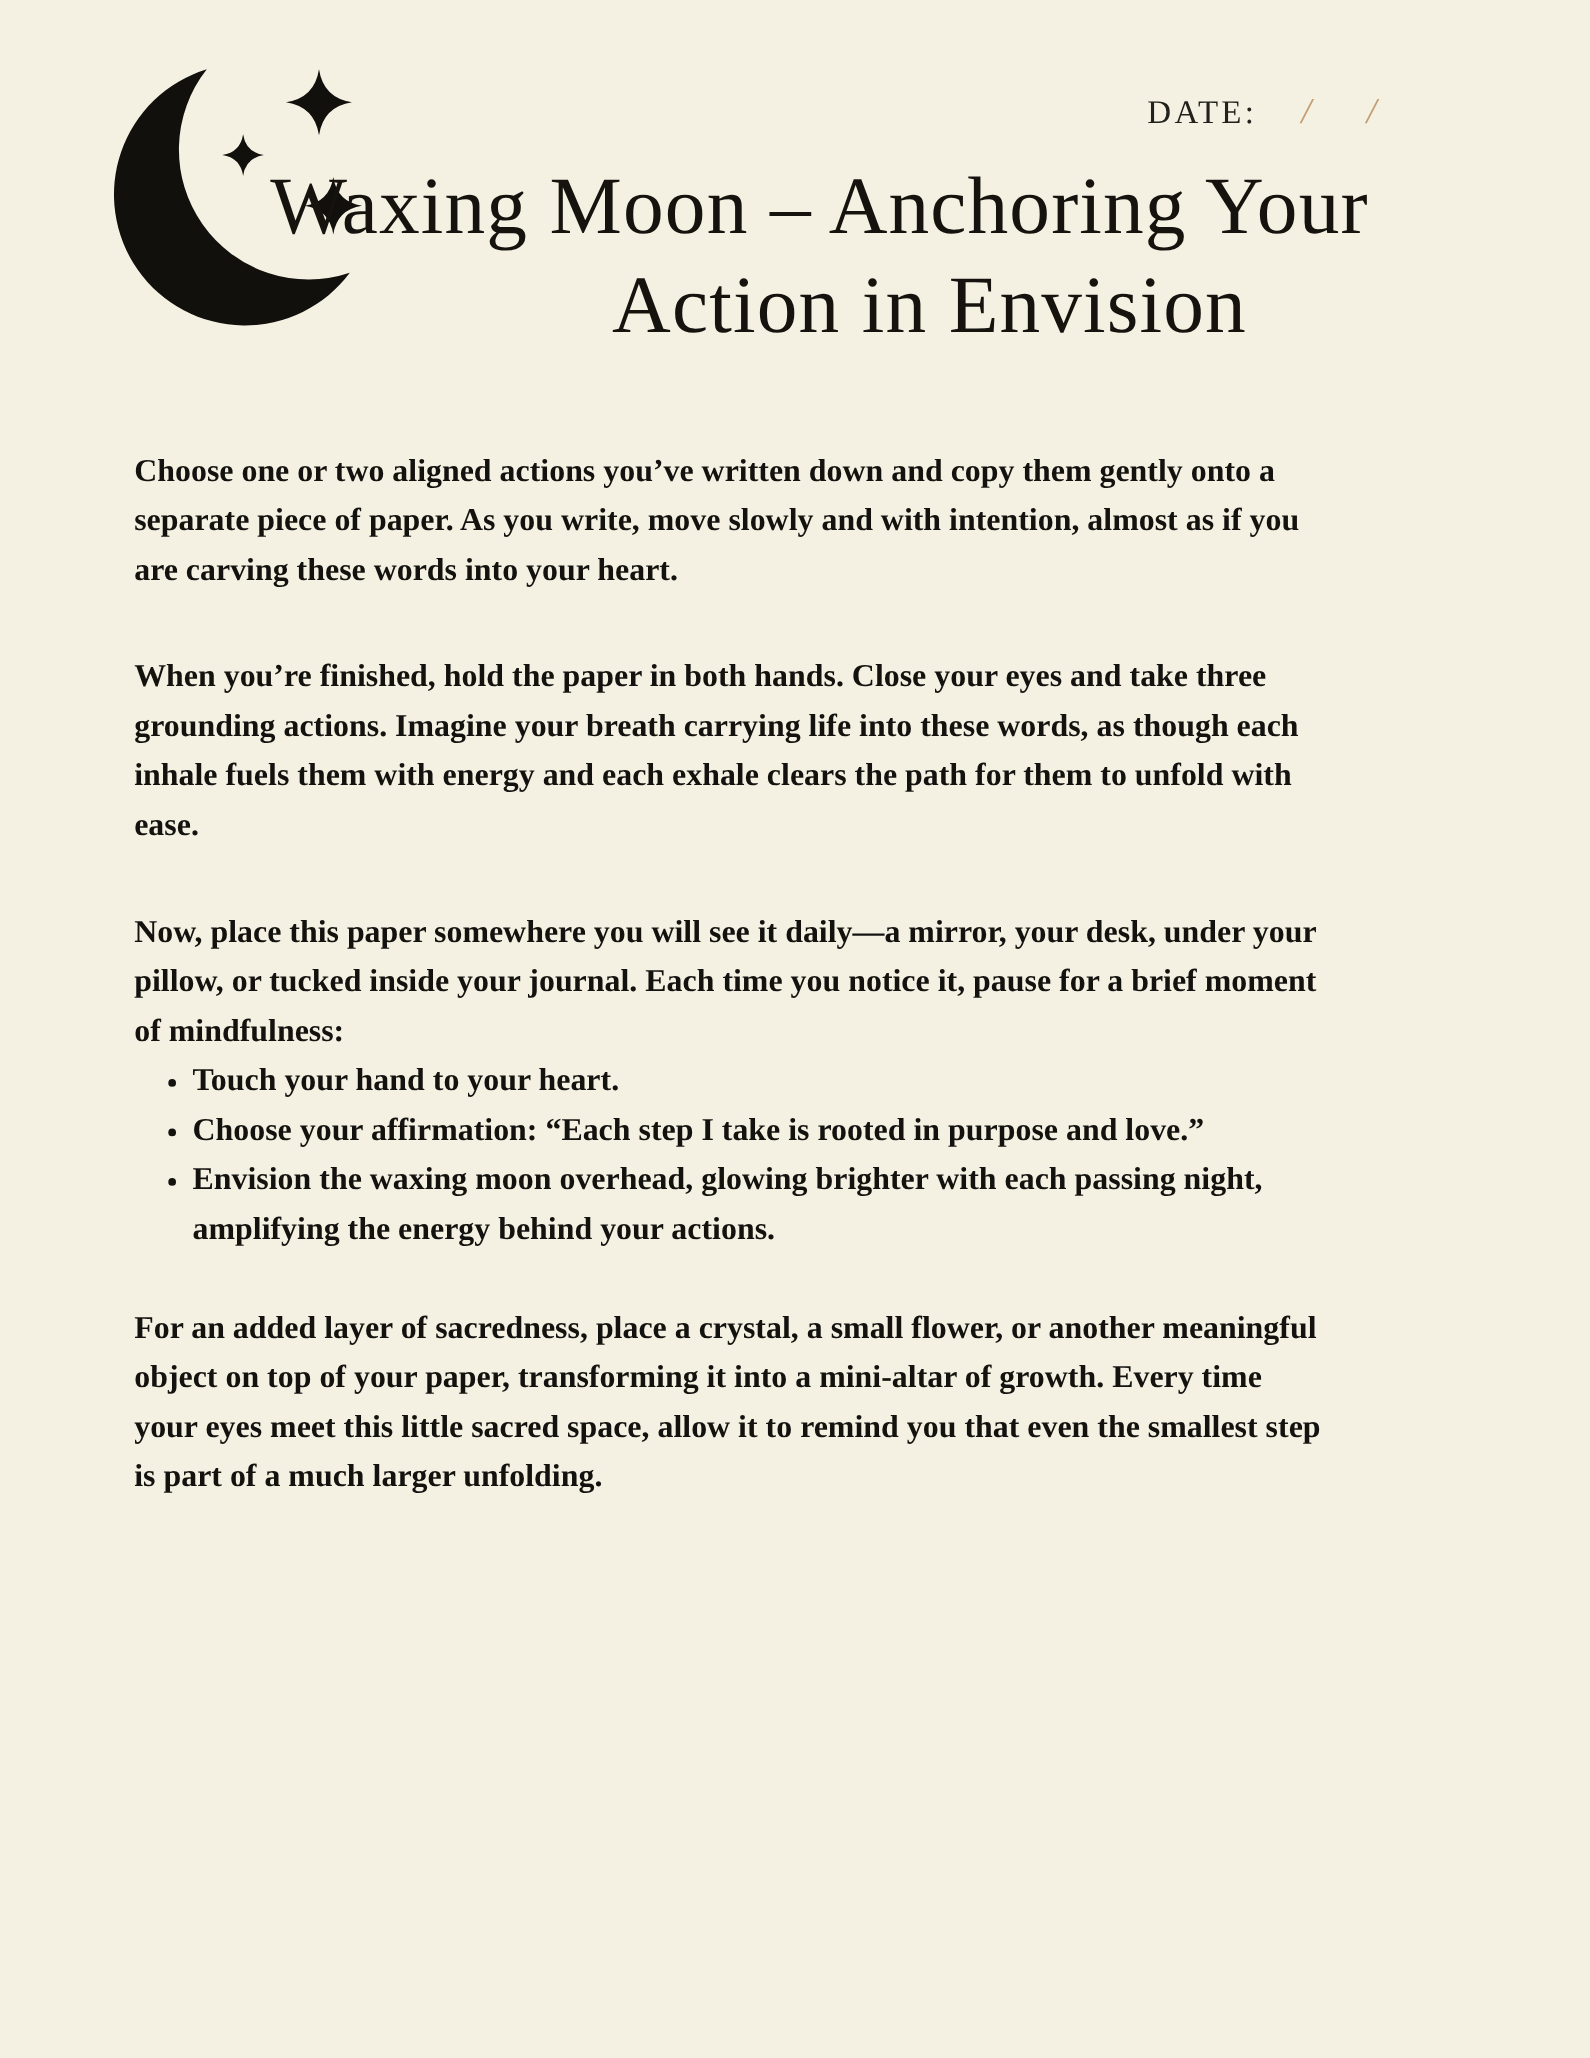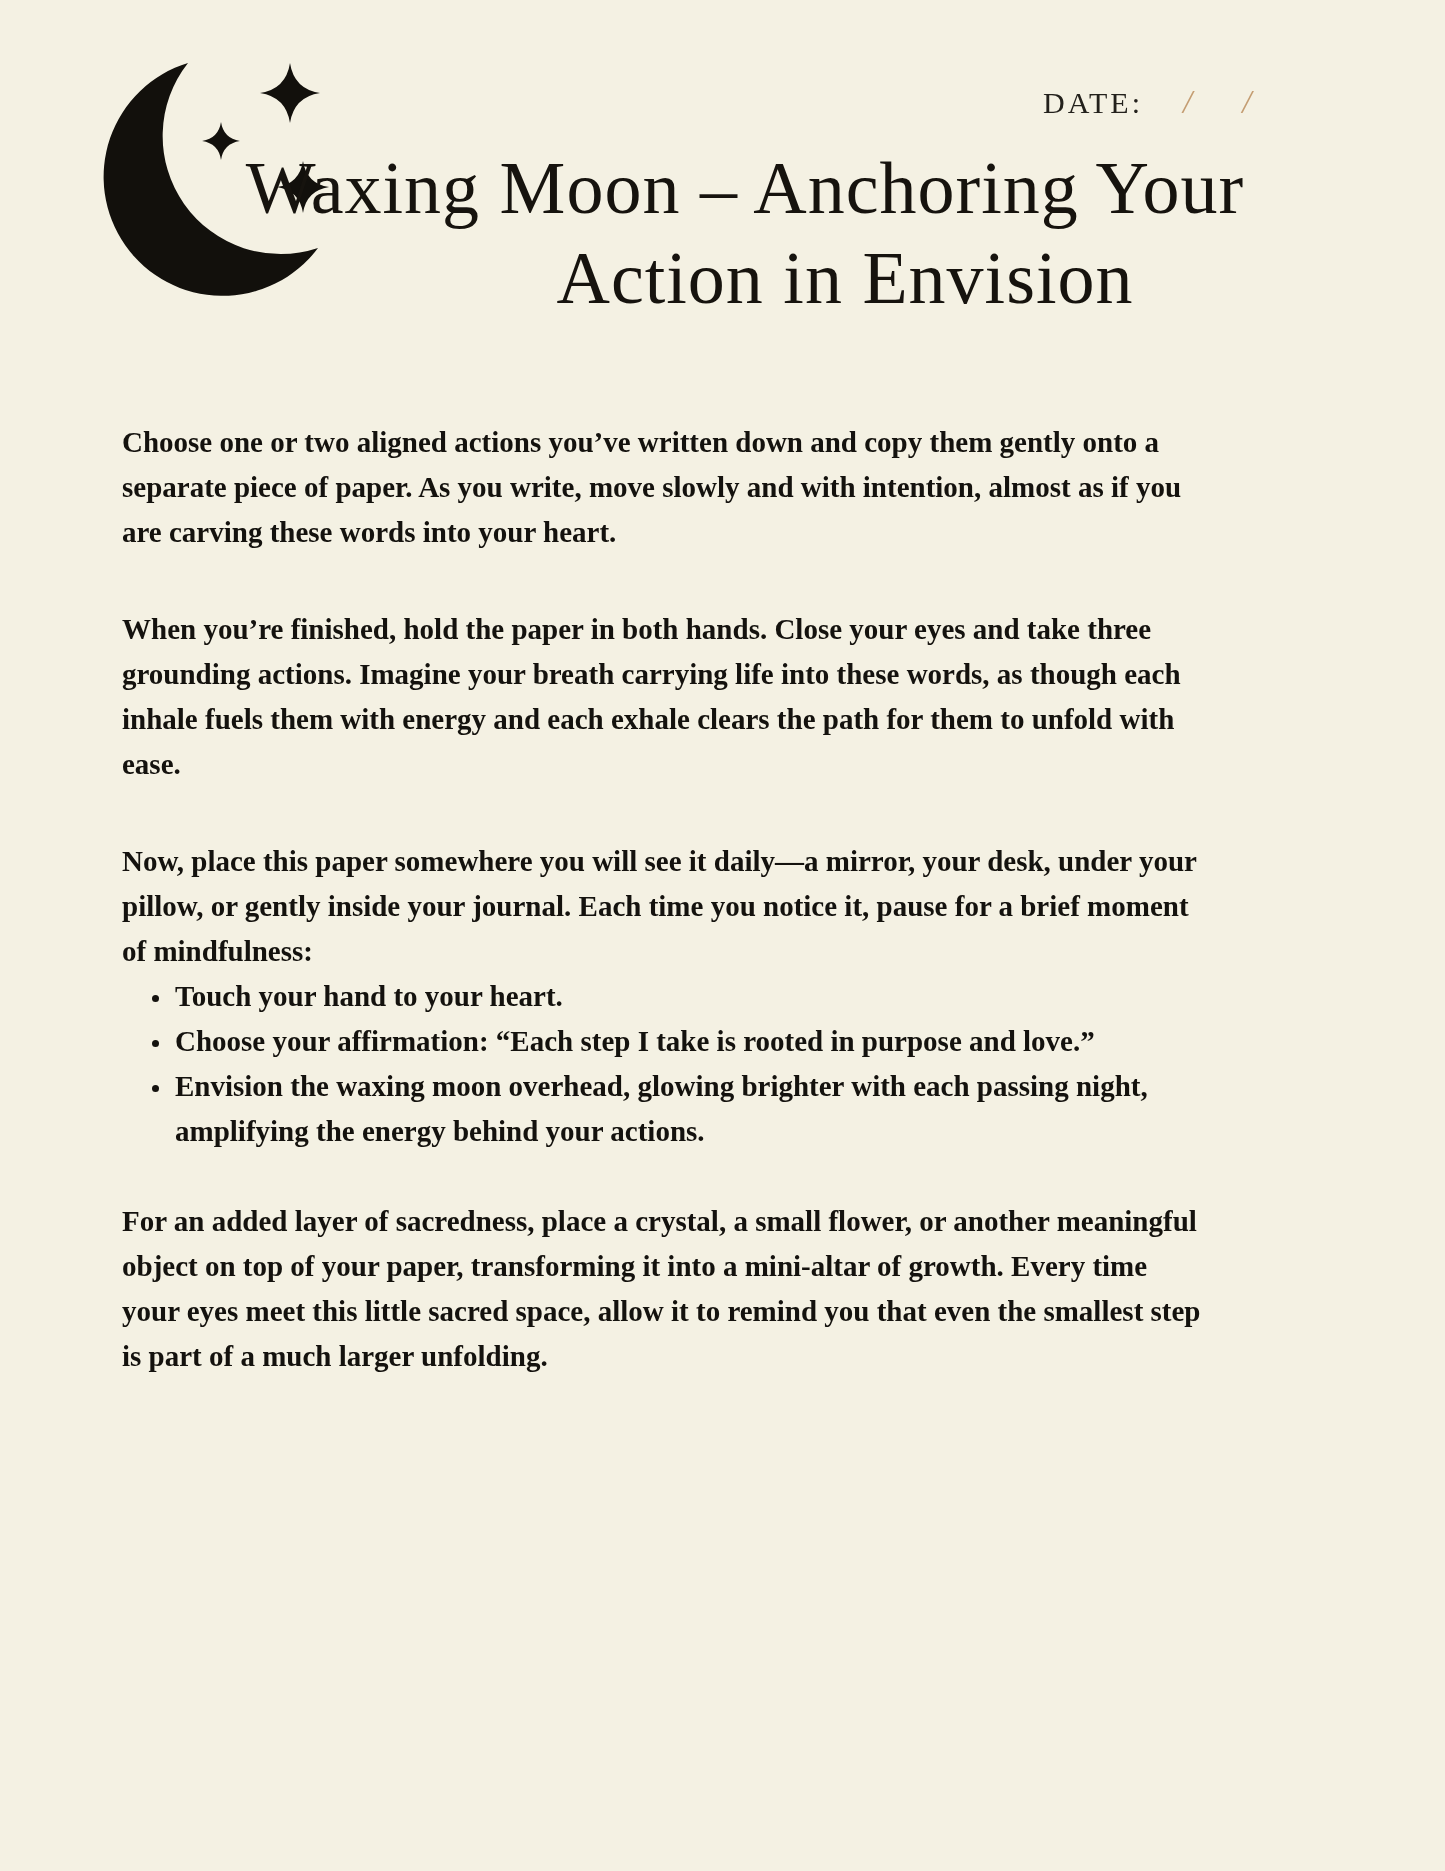--- a/index.html
+++ b/index.html
@@ -67,21 +67,21 @@
     letter-spacing: 1px;
     white-space: nowrap;
   }
   .title-line1, .title-line2 { display: block; }
   .title-line2 { transform: translateX(100px); }
 
   
   .body-text {
     position: absolute;
     left: 122px;
-    top: 420px;
+    top: 406px;
     width: 1080px;
     font-size: 29px;
     line-height: 45px;
     font-weight: bold;
     color: #14120e;
   }
   .body-text p {
     margin: 0 0 52px 0;
   }
   .body-text p.no-gap {
@@ -118,21 +118,21 @@
   </svg>
 
   <h1 class="title">
     <span class="title-line1">Waxing Moon – Anchoring Your</span>
     <span class="title-line2">Action in Envision</span>
   </h1>
 
   <main class="body-text">
     <p>Choose one or two aligned actions you’ve written down and copy them gently onto a separate piece of paper. As you write, move slowly and with intention, almost as if you are carving these words into your heart.</p>
     <p>When you’re finished, hold the paper in both hands. Close your eyes and take three grounding actions. Imagine your breath carrying life into these words, as though each inhale fuels them with energy and each exhale clears the path for them to unfold with ease.</p>
-    <p class="no-gap">Now, place this paper somewhere you will see it daily—a mirror, your desk, under your pillow, or gently inside your journal. Each time you notice it, pause for a brief moment of mindfulness:</p>
+    <p class="no-gap">Now, place this paper somewhere you will see it daily—a mirror, your desk, under your pillow, or tucked inside your journal. Each time you notice it, pause for a brief moment of mindfulness:</p>
     <ul>
       <li>Touch your hand to your heart.</li>
       <li>Choose your affirmation: “Each step I take is rooted in purpose and love.”</li>
       <li>Envision the waxing moon overhead, glowing brighter with each passing night, amplifying the energy behind your actions.</li>
     </ul>
     <p>For an added layer of sacredness, place a crystal, a small flower, or another meaningful object on top of your paper, transforming it into a mini-altar of growth. Every time your eyes meet this little sacred space, allow it to remind you that even the smallest step is part of a much larger unfolding.</p>
   </main>
 
 </div>
 

